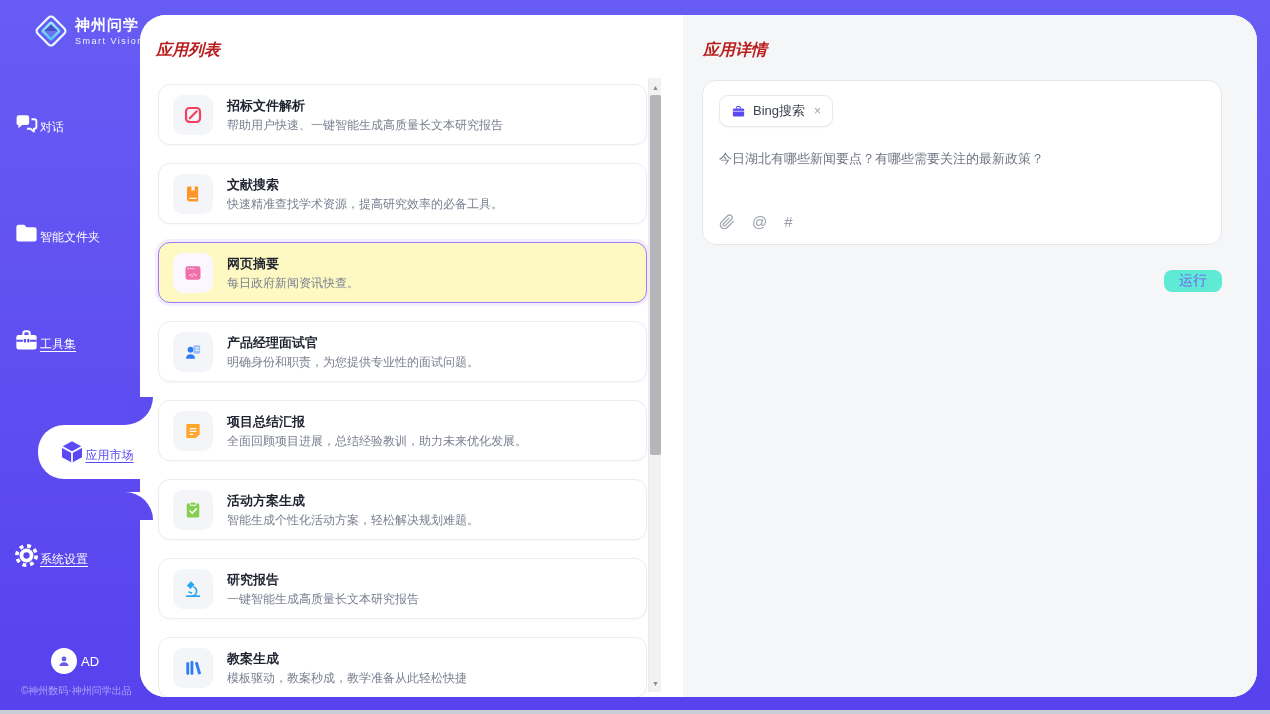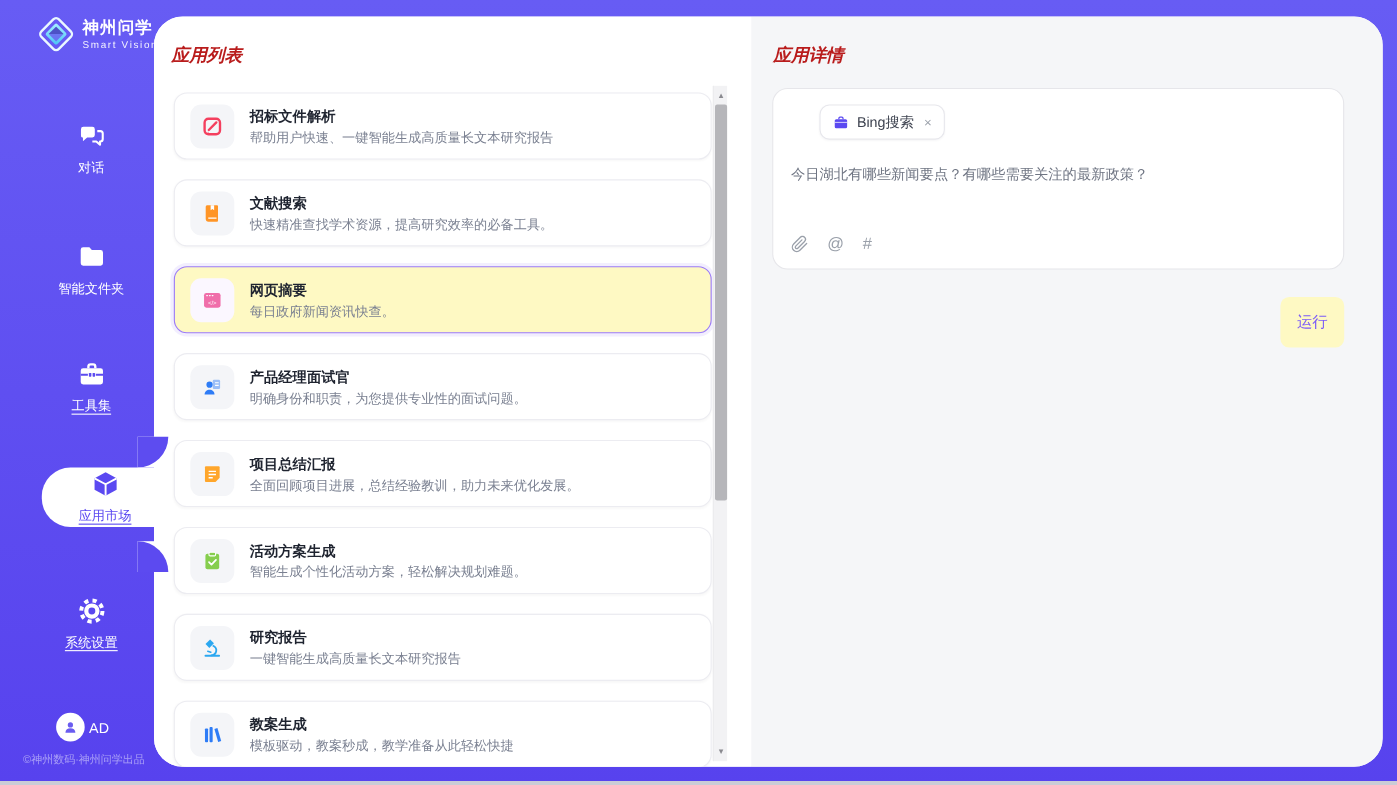--- a/index.html
+++ b/index.html
@@ -40,36 +40,36 @@
   .sb-arrow.up{top:2px;}
   .sb-arrow.down{bottom:2px;}
   .sb-thumb{position:absolute;left:1px;top:17px;width:11px;height:360px;background:#B6B6BA;
             border-radius:2px;cursor:pointer;}
 
   
   .compose{position:absolute;left:19px;top:65px;width:520px;height:165px;background:#fff;
            border:1px solid #E6E6EA;border-radius:14px;}
   .tool-tag{position:absolute;left:16px;top:14px;height:32px;display:inline-flex;align-items:center;
             gap:7px;padding:0 11px;background:#fff;border:1px solid #E7E7EC;border-radius:9px;
-            box-shadow:0 1px 2px rgba(20,20,40,.04);cursor:pointer;margin-left:26px;}
+            box-shadow:0 1px 2px rgba(20,20,40,.04);cursor:pointer;}
   .tool-tag .tag-label{font-size:13px;color:#3E4350;}
   .tool-tag .tag-close{font-size:12px;color:#9AA0AA;margin-left:2px;cursor:pointer;}
   .query{position:absolute;left:16px;top:68px;width:480px;font-size:13px;color:#6F7583;line-height:19px;}
   .compose-tools{position:absolute;left:16px;bottom:14px;display:flex;align-items:center;gap:17px;
                  color:#9AA0AA;}
   .ctool{font-size:15px;color:#9AA0AA;cursor:pointer;display:flex;align-items:center;}
-  .run-btn{position:absolute;right:35px;top:255px;height:46px;padding:0 15px;border:none;
-           background:#fef9c3;color:#7B5BF8;font-size:14px;border-radius:8px;cursor:pointer;}
+  .run-btn{position:absolute;right:35px;top:255px;height:22px;padding:0 15px;border:none;
+           background:#5eead4;color:#7B5BF8;font-size:14px;border-radius:8px;cursor:pointer;}
 
   
   .sidebar{position:absolute;left:13px;top:0;width:140px;height:714px;}
   .brand{position:absolute;left:20px;top:13px;display:flex;align-items:center;gap:6px;}
   .brand-name{font-size:15px;font-weight:bold;color:#fff;letter-spacing:1px;}
   .brand-sub{font-size:9px;color:rgba(255,255,255,.92);letter-spacing:1.5px;margin-top:1px;}
-  .nav-item{position:absolute;left:0;width:140px;display:flex;flex-direction:column;
+  .nav-item{position:absolute;left:0;width:140px;display:flex;
             align-items:center;color:#fff;cursor:pointer;}
   .nav-label{font-size:12px;margin-top:7px;}
   .nav-item.u .nav-label{text-decoration:underline;text-underline-offset:3px;}
   .nav-item.active{left:25px;width:115px;height:54px;background:#fff;
                    border-radius:26px 0 0 26px;color:#5B49F1;justify-content:center;}
   .fillet{position:absolute;left:112px;width:28px;height:28px;background:#fff;}
   .fillet::after{content:'';position:absolute;inset:0;}
   .fillet.top{top:397px;}
   .fillet.top::after{background:#5D4CF0;border-bottom-right-radius:28px;}
   .fillet.bot{top:492px;}

